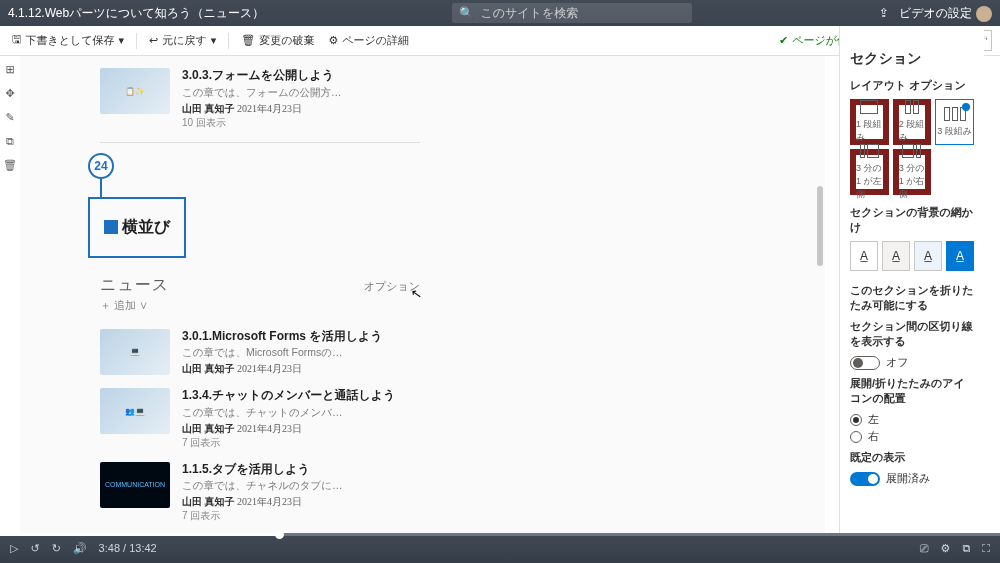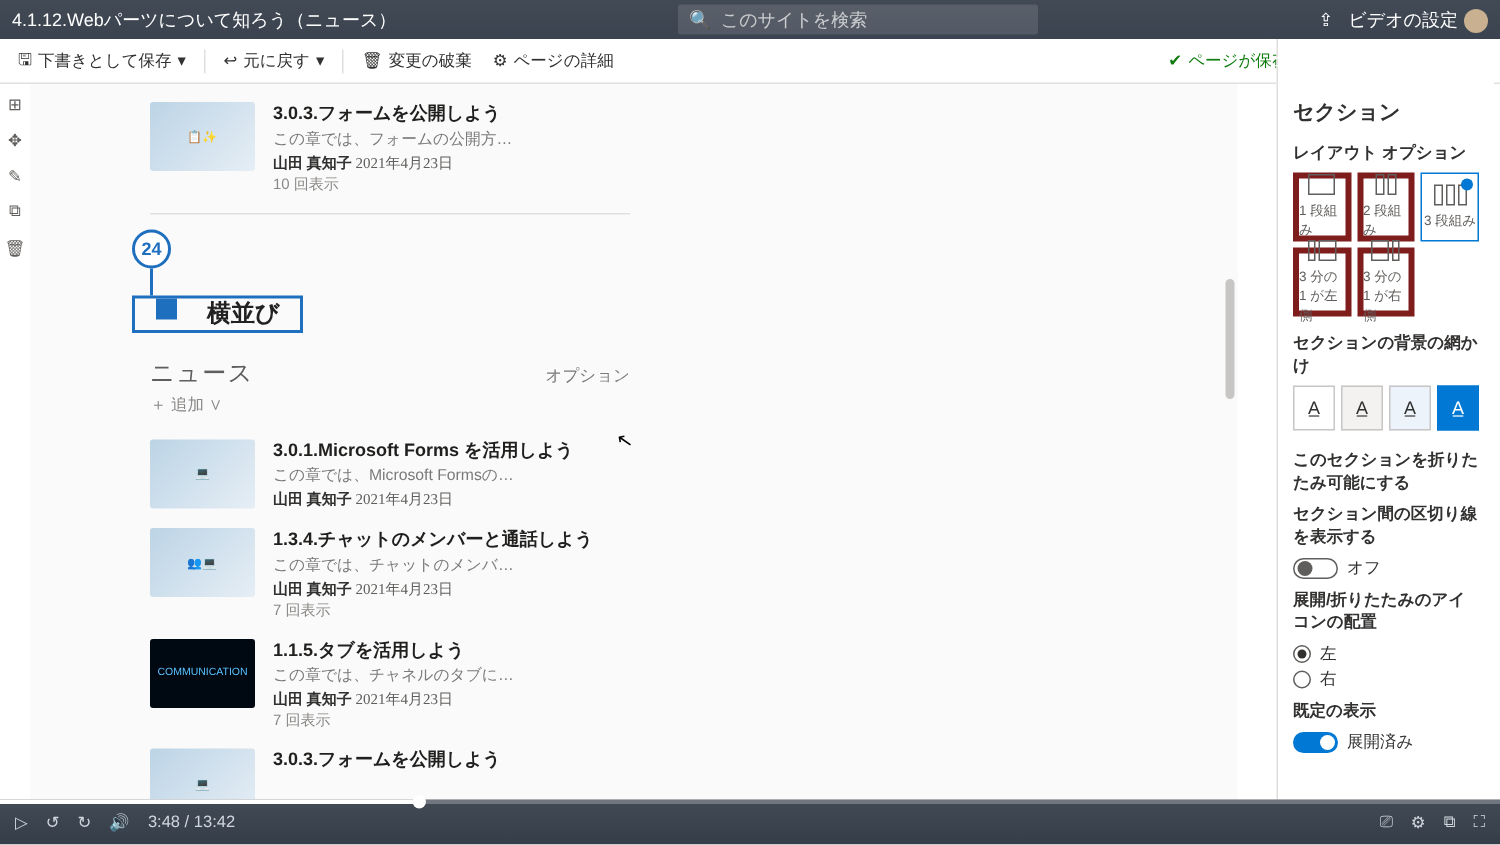--- a/index.html
+++ b/index.html
@@ -41,37 +41,37 @@
   .newsItem .ntitle { font-size:12px; font-weight:600; color:#201f1e; line-height:1.3;}
   .newsItem .ndesc { font-size:10.5px; color:#7a7a7a; margin-top:2px; white-space:nowrap; overflow:hidden; text-overflow:ellipsis; max-width:210px;}
   .newsItem .byline { font-size:10px; color:#605e5c; margin-top:2px;font-family:Liberation Serif, serif;}
   .newsItem .byline b { color:#323130; font-weight:600;}
   .newsItem .views { font-size:10px; color:#8a8886;}
   .hr { height:1px; background:#e1dfdd; width:320px; margin:6px 0 10px;}
 
   .callout { position:relative; margin:10px 0 16px; }
   .callout .badge { width:26px; height:26px; border:2px solid #1f6fbf; border-radius:50%; display:flex; align-items:center; justify-content:center; font-weight:700; color:#1f6fbf; background:#fff; font-size:12px;}
   .callout .stem { width:2px; height:18px; background:#1f6fbf; margin-left:12px;}
-  .callout .box { border:2px solid #1f6fbf; padding:0 14px; display:inline-flex; align-items:flex-start; gap:20px;}
+  .callout .box { border:2px solid #1f6fbf; padding:18px 14px; display:inline-flex; align-items:center; gap:4px;}
   .callout .sq { width:14px; height:14px; background:#1f6fbf;}
   .callout .lbl { font-size:16px; font-weight:600; color:#222;}
 
   .newsHeader { display:flex; align-items:baseline; width:320px; margin-bottom:2px;margin-top:17px;}
   .newsHeader .h { font-size:16px; color:#605e5c; letter-spacing:1px;}
   .newsHeader .all { margin-left:auto; font-size:11px; color:#7a7a7a;}
   .addLink { font-size:11px; color:#8a8886; margin-bottom:10px;}
 
   .scrollbarV { position:absolute; right:2px; top:130px; width:6px; height:80px; background:#c8c6c4; border-radius:3px;}
 
   
-  .pane { position:absolute; top:26px; right:4px; bottom:30px; width:145px; background:#fff; border-left:1px solid #e1dfdd; padding:40px 10px 10px; font-size:11px; overflow:hidden;}
+  .pane { position:absolute; top:26px; right:16px; bottom:30px; width:145px; background:#fff; border-left:1px solid #e1dfdd; padding:24px 10px 10px; font-size:11px; overflow:hidden;}
   .pane h2 { font-size:14px; font-weight:600; margin-bottom:10px;}
   .pane .sect { font-size:11px; font-weight:600; margin:6px 0 6px;}
   .layoutGrid { display:grid; grid-template-columns:repeat(3,1fr); gap:4px;}
-  .layoutGrid .opt { border:4px solid #7f1d1d; background:#fff; height:46px; display:flex; flex-direction:column; align-items:center; justify-content:center; gap:4px; font-size:9px; color:#605e5c; position:relative;}
+  .layoutGrid .opt { border:6px solid #7f1d1d; background:#fff; height:46px; display:flex; flex-direction:column; align-items:center; justify-content:center; gap:4px; font-size:9px; color:#605e5c; position:relative;}
   .layoutGrid .opt.sel { border:1.5px solid #0078d4; }
   .layoutGrid .opt.sel::after { content:""; position:absolute; top:3px; right:3px; width:8px; height:8px; border-radius:50%; background:#0078d4;}
   .colicon { display:flex; gap:2px;}
   .colicon i { width:6px; height:14px; border:1px solid #605e5c;}
   .colicon.one i:first-child { width:18px;}
   .colicon.third1 i:first-child { width:5px;} .colicon.third1 i:last-child{width:12px;}
   .colicon.third2 i:first-child { width:12px;} .colicon.third2 i:last-child{width:5px;}
 
   .shadeRow { display:flex; gap:4px; margin-top:4px;}
   .shadeRow .sw { width:34px; height:30px; border:1px solid #c8c6c4; display:flex; align-items:center; justify-content:center; font-size:12px;}

